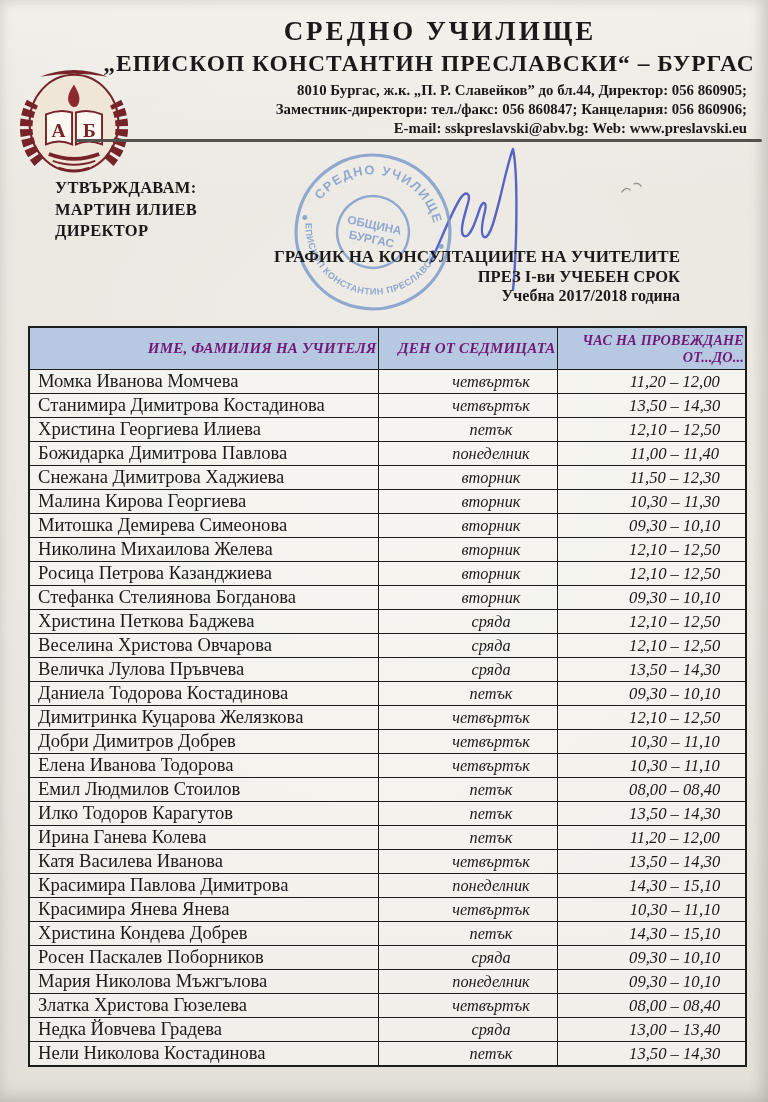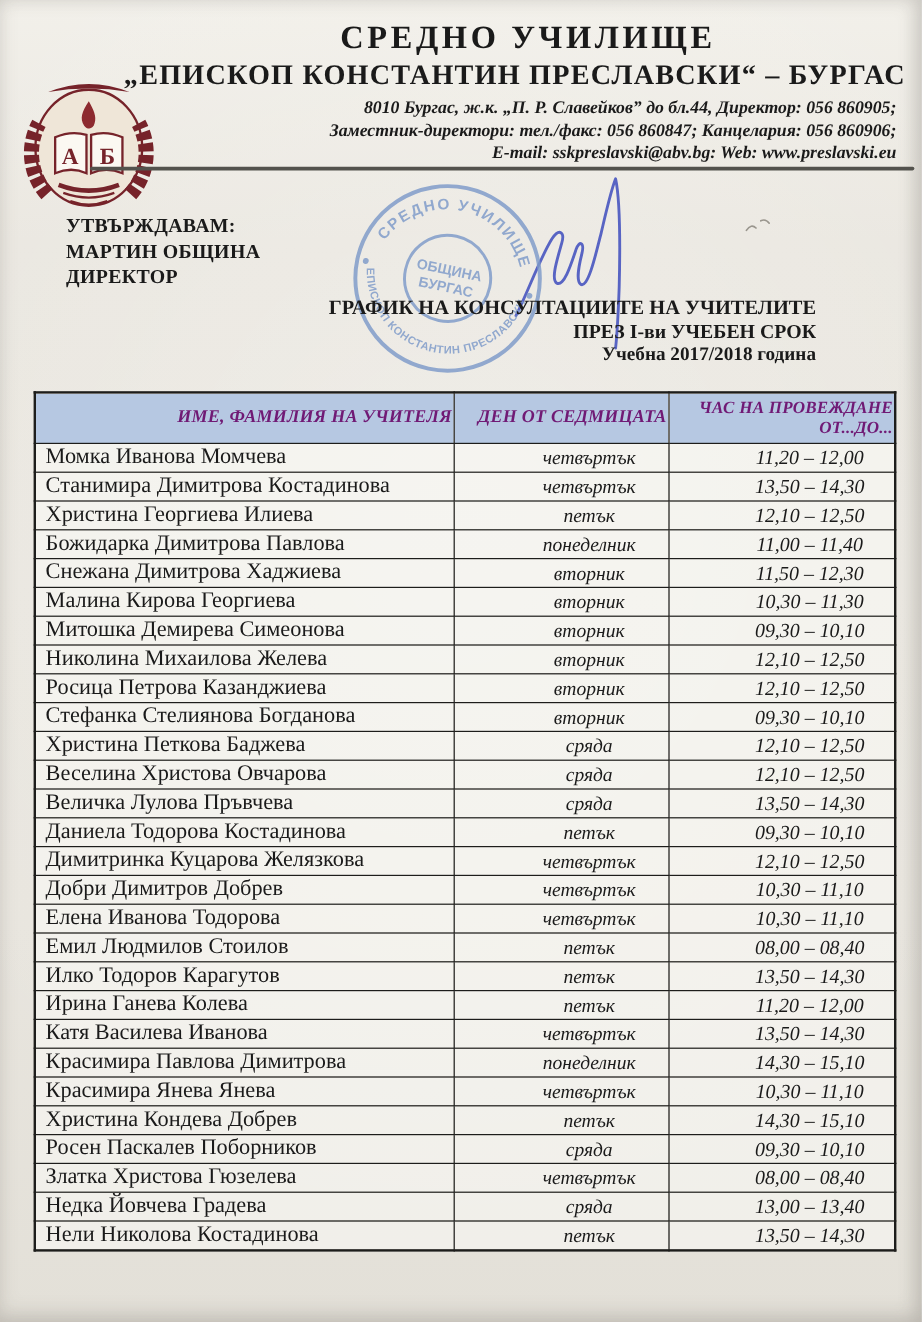--- a/index.html
+++ b/index.html
@@ -8,21 +8,21 @@
     background:
       radial-gradient(120% 90% at 50% 40%, rgba(255,255,255,.25), rgba(0,0,0,0) 60%),
       linear-gradient(180deg,#f2f0ea 0%,#eae7e0 18%,#e8e5de 70%,#e3e0d8 100%);
     box-shadow:inset -6px 0 14px rgba(90,85,75,.18), inset 0 -8px 16px rgba(90,85,75,.14);}
   .abs{position:absolute;}
   
   .school-type{left:120px;right:8px;top:16px;text-align:center;font-weight:bold;
     font-size:27px;letter-spacing:3px;font-family:"Liberation Serif",serif;}
   .school-name{left:92px;right:2px;top:50px;text-align:center;font-weight:bold;
     font-size:23.5px;letter-spacing:1px;white-space:nowrap;}
-  .contact{top:81px;right:21px;text-align:right;font-style:italic;font-weight:bold;
+  .contact{top:81px;right:21px;text-align:right;font-weight:bold;
     font-size:14.8px;line-height:19px;font-family:"Liberation Serif",serif;}
   .head-rule{left:75px;top:139px;width:687px;height:3px;background:#53524d;border-radius:2px;}
   
   .approval{left:55px;top:177px;font-weight:bold;font-size:16.5px;line-height:21.5px;letter-spacing:.3px;}
   
   .doc-title{left:0;width:680px;top:247px;text-align:right;font-weight:bold;font-size:17px;line-height:19.5px;}
   .doc-title .t2{font-size:16.5px;}
   .doc-title .t3{font-size:16px;margin-left:20px;}
   
   .stamp{left:291px;top:150px;width:164px;height:164px;opacity:.82;}
@@ -67,21 +67,21 @@
   <div class="abs school-name">„ЕПИСКОП КОНСТАНТИН ПРЕСЛАВСКИ“ – БУРГАС</div>
   <div class="abs contact">
     <div>8010 Бургас,  ж.к. „П. Р. Славейков” до бл.44,   Директор: 056 860905;</div>
     <div>Заместник-директори: тел./факс: 056 860847; Канцелария: 056 860906;</div>
     <div>E-mail: sskpreslavski@abv.bg:   Web: www.preslavski.eu</div>
   </div>
   <div class="abs head-rule"></div>
 
   <div class="abs approval">
     <div>УТВЪРЖДАВАМ:</div>
-    <div>МАРТИН ОБЩИНА</div>
+    <div>МАРТИН ИЛИЕВ</div>
     <div>ДИРЕКТОР</div>
   </div>
 
   <svg class="abs signature" viewBox="0 0 150 150">
     <path d="M 12 120 C 22 100 32 72 42 56 C 48 47 53 50 50 60 C 46 74 41 90 46 93 C 52 96 58 77 62 65 C 65 57 69 59 67 68 C 64 80 62 91 66 94 C 72 97 78 71 83 51 C 87 34 91 16 95 6 C 98 20 99 55 98 96 C 97 124 96 138 95 147" fill="none" stroke="#4856c0" stroke-width="2.4" stroke-linecap="round" stroke-linejoin="round"></path>
   </svg>
 
   <svg class="abs stamp" viewBox="0 0 160 160">
     <g transform="rotate(12 80 80)" fill="none" stroke="#7d9ac9">
       <circle cx="80" cy="80" r="75" stroke-width="3.2"></circle>
@@ -246,20 +246,25 @@
             <td class="td-name">Христина Кондева Добрев</td>
             <td class="td-day">петък</td>
             <td class="td-time">14,30 – 15,10</td>
           </tr>
           <tr class="data-row">
             <td class="td-name">Росен Паскалев Поборников</td>
             <td class="td-day">сряда</td>
             <td class="td-time">09,30 – 10,10</td>
           </tr>
           <tr class="data-row">
+            <td class="td-name">Мария Николова Мъжгълова</td>
+            <td class="td-day">понеделник</td>
+            <td class="td-time">09,30 – 10,10</td>
+          </tr>
+          <tr class="data-row">
             <td class="td-name">Златка Христова Гюзелева</td>
             <td class="td-day">четвъртък</td>
             <td class="td-time">08,00 – 08,40</td>
           </tr>
           <tr class="data-row">
             <td class="td-name">Недка Йовчева Градева</td>
             <td class="td-day">сряда</td>
             <td class="td-time">13,00 – 13,40</td>
           </tr>
           <tr class="data-row">

